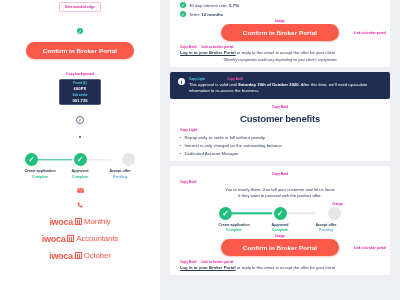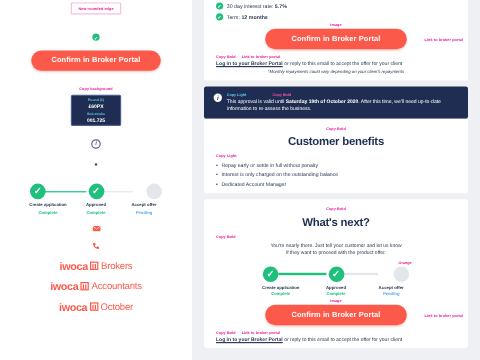--- a/index.html
+++ b/index.html
@@ -223,21 +223,21 @@
       </svg>
     </div>
 
     <div class="logo-list">
       <div class="logo">
         <span class="wm">iwoca</span>
         <span class="sep">
             <i></i>
             <i></i>
           </span>
-        <span class="sub">Brokers</span>
+        <span class="sub">Monthly</span>
       </div>
       <div class="logo">
         <span class="wm">iwoca</span>
         <span class="sep">
             <i></i>
             <i></i>
           </span>
         <span class="sub">Accountants</span>
       </div>
       <div class="logo">
@@ -311,21 +311,20 @@
       <div class="benefit">
         <span class="b-dot">•</span>
         <span>Dedicated Account Manager</span>
       </div>
     </div>
 
     <div class="card">
       <div class="center rel">
         <span class="anno">Copy Bold</span>
       </div>
-      <div class="card-title">What's next?</div>
       <div style="margin-top:3px">
         <span class="anno">Copy Bold</span>
       </div>
       <div class="intro">You're nearly there. Just tell your customer and let us know</div>
       <div class="intro" style="margin-top:0">if they want to proceed with the product offer.</div>
 
       <div class="stepper-rc">
         <span class="anno-grey">Orange</span>
         <div class="stepper-track">
           <div class="bar done" style="left:17px;width:40px;"></div>

